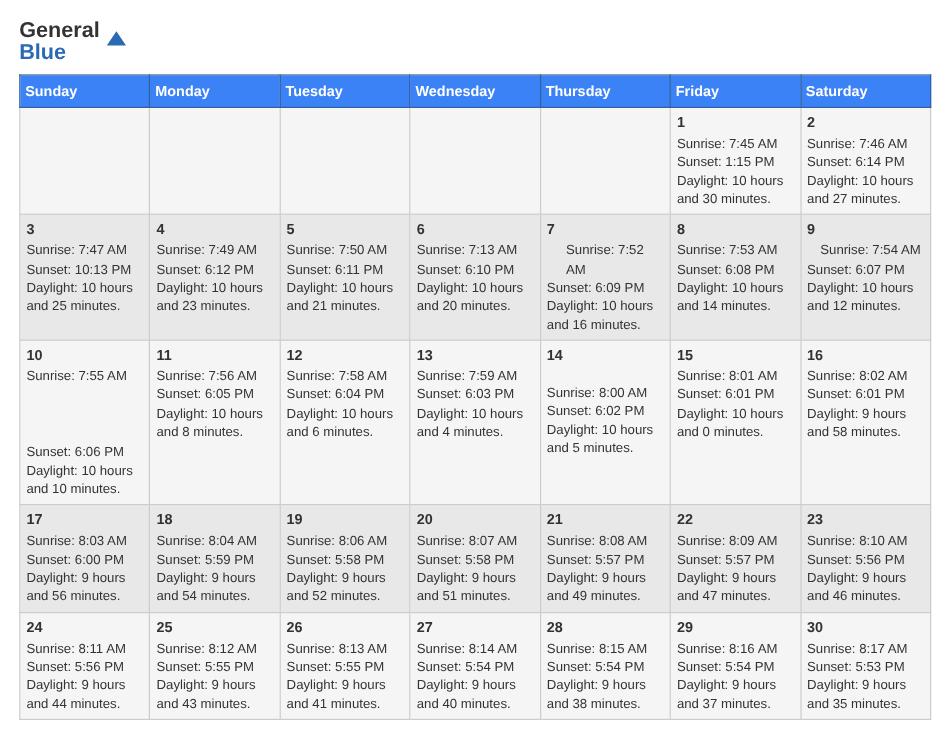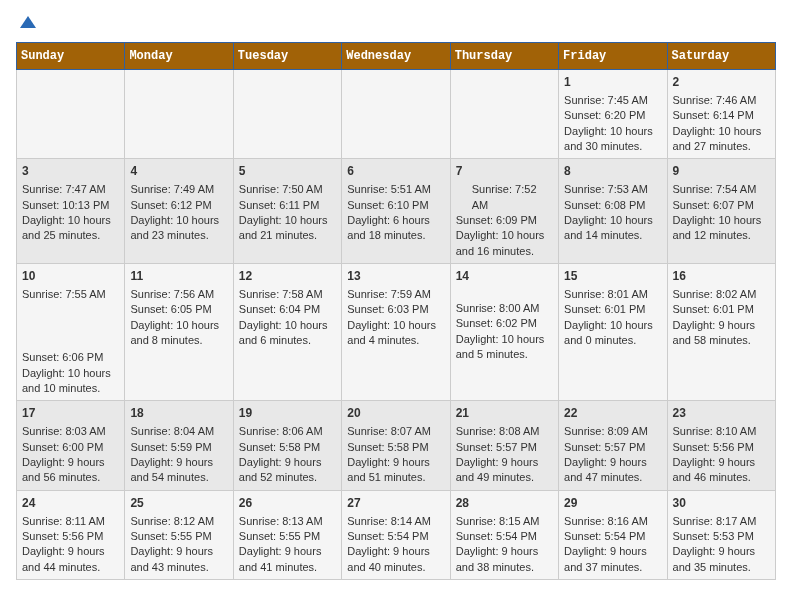--- a/index.html
+++ b/index.html
@@ -48,23 +48,22 @@
       font-size: 15px;
       font-weight: normal;
       color: #444;
     }
     table {
       width: 100%;
       border-collapse: collapse;
       font-size: 11px;
     }
     thead tr {
-      background-color: #a16207;
+      background-color: #3b82f6;
       color: #fff;
-      font-family: Liberation Mono, monospace;
     }
     thead th {
       padding: 6px 4px;
       text-align: left;
       font-weight: bold;
       font-size: 12px;
       border: 1px solid #3060a0;
     }
     tbody td {
       border: 1px solid #ccc;
@@ -90,20 +89,24 @@
     }
     .empty-cell {
       background-color: #f5f5f5;
     }
   </style>
 </head>
 <body>
 
 <div class="header">
   <div class="logo">
+    <div class="logo-text">
+      <span>General</span>
+      <span>Blue</span>
+    </div>
     <svg class="logo-icon" viewBox="0 0 20 20">
       <polygon points="2,16 10,4 18,16" fill="#2a6ab5"></polygon>
     </svg>
   </div>
 </div>
 
 <table>
   <thead>
     <tr>
     <th>Sunday</th>
@@ -118,21 +121,21 @@
   <tbody>
   <tr>
         <td class="empty-cell"></td>
         <td class="empty-cell"></td>
         <td class="empty-cell"></td>
         <td class="empty-cell"></td>
         <td class="empty-cell"></td>
         <td>
           <span class="day-num">1</span>
           <span style="display: block;">Sunrise: 7:45 AM</span>
-          <span style="display: block;">Sunset: 6:20 PM</span>
+          <span style="display: block;">Sunset: 1:15 PM</span>
           <span style="display: block;">Daylight: 10 hours and 30 minutes.</span>
         </td>
         <td>
           <span class="day-num">2</span>
           <span style="display: block;">Sunrise: 7:46 AM</span>
           <span style="display: block;">Sunset: 6:14 PM</span>
           <span style="display: block;">Daylight: 10 hours and 27 minutes.</span>
         </td>
       </tr>
       <tr>
@@ -149,39 +152,39 @@
           <span style="display: block;">Daylight: 10 hours and 23 minutes.</span>
         </td>
         <td>
           <span class="day-num">5</span>
           <span style="display: block;">Sunrise: 7:50 AM</span>
           <span style="display: block;">Sunset: 6:11 PM</span>
           <span style="display: block;">Daylight: 10 hours and 21 minutes.</span>
         </td>
         <td>
           <span class="day-num">6</span>
-          <span style="display: block;">Sunrise: 5:51 AM</span>
+          <span style="display: block;">Sunrise: 7:13 AM</span>
           <span style="display: block;">Sunset: 6:10 PM</span>
-          <span style="display: block;">Daylight: 6 hours and 18 minutes.</span>
+          <span style="display: block;">Daylight: 10 hours and 20 minutes.</span>
         </td>
         <td>
           <span class="day-num">7</span>
           <span style="display: block; margin-left: 16px;">Sunrise: 7:52 AM</span>
           <span style="display: block;">Sunset: 6:09 PM</span>
           <span style="display: block;">Daylight: 10 hours and 16 minutes.</span>
         </td>
         <td>
           <span class="day-num">8</span>
           <span style="display: block;">Sunrise: 7:53 AM</span>
           <span style="display: block;">Sunset: 6:08 PM</span>
           <span style="display: block;">Daylight: 10 hours and 14 minutes.</span>
         </td>
         <td>
           <span class="day-num">9</span>
-          <span style="display: block;">Sunrise: 7:54 AM</span>
+          <span style="display: block; margin-left: 11px;">Sunrise: 7:54 AM</span>
           <span style="display: block;">Sunset: 6:07 PM</span>
           <span style="display: block;">Daylight: 10 hours and 12 minutes.</span>
         </td>
       </tr>
       <tr>
         <td>
           <span class="day-num">10</span>
           <span style="display: block;">Sunrise: 7:55 AM</span>
           <span style="display: block; margin-top: 48px;">Sunset: 6:06 PM</span>
           <span style="display: block;">Daylight: 10 hours and 10 minutes.</span>

